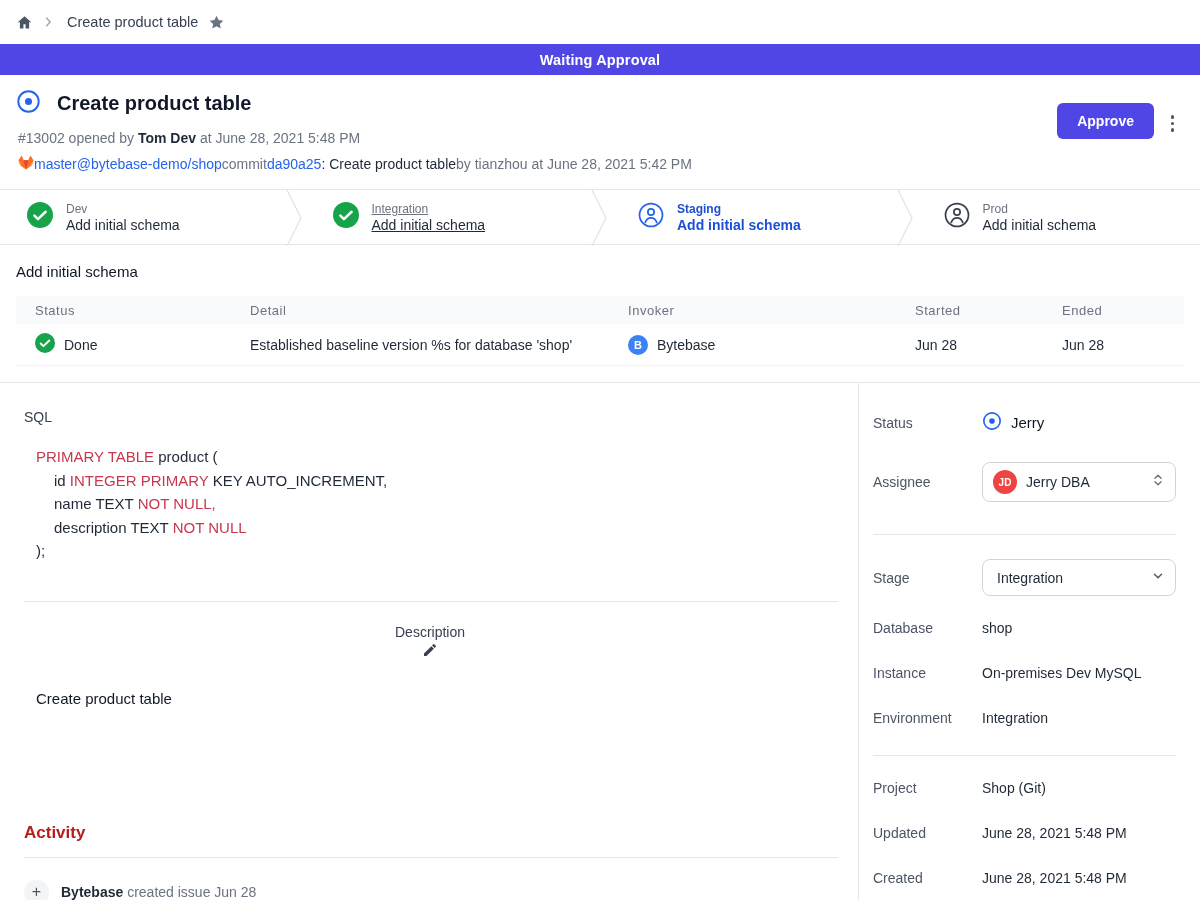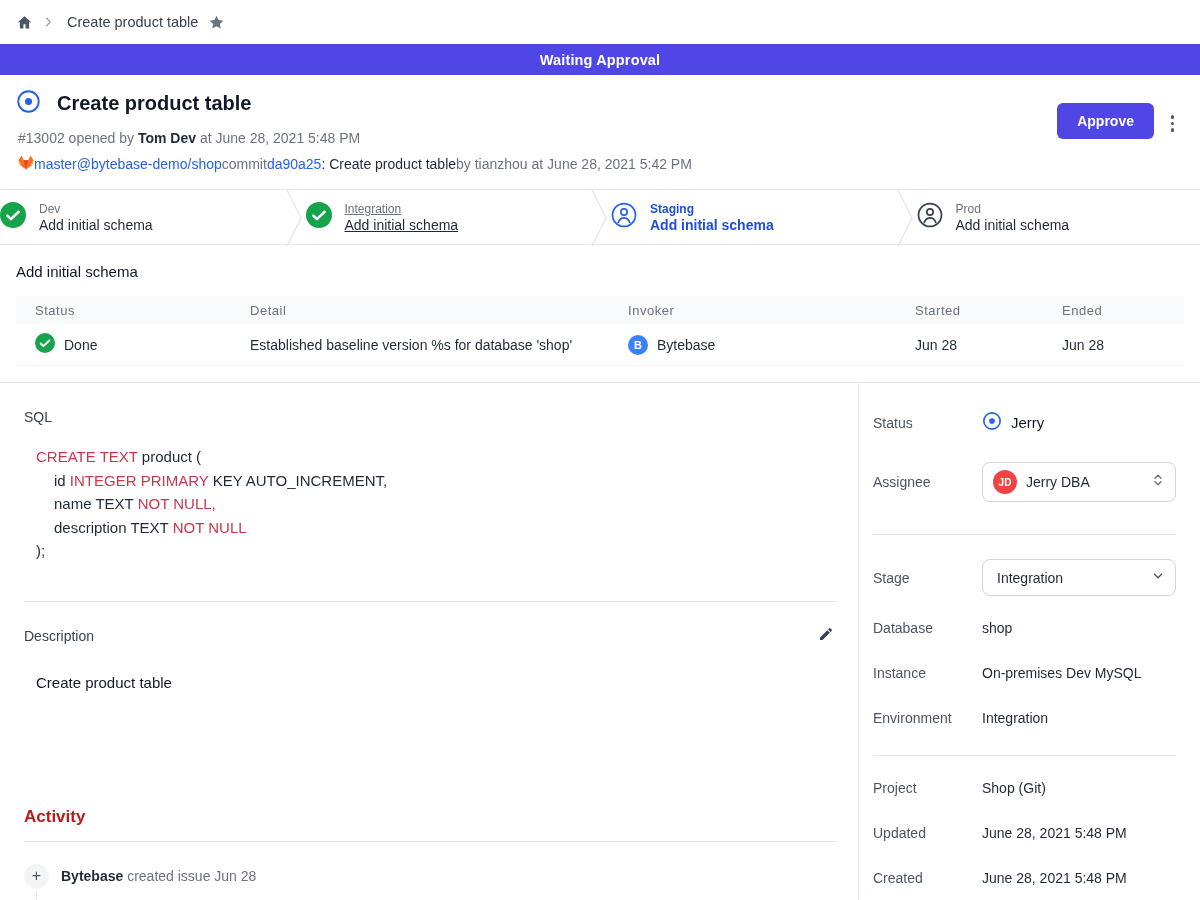--- a/index.html
+++ b/index.html
@@ -26,21 +26,21 @@
   .link { color:#2563eb; text-decoration:none; cursor:pointer; }
   .commit-msg { color:#1f2937; font-weight:500; }
   .approve-btn { position:absolute; right:46px; top:28px; background:#4f46e5; color:#fff; border:none;
     font-size:14px; font-weight:600; padding:10px 20px; border-radius:6px; cursor:pointer;
     font-family:inherit; }
   .kebab { position:absolute; right:22px; top:36px; display:flex; flex-direction:column; gap:3px; cursor:pointer; padding:4px; }
   .kebab i { width:3.5px; height:3.5px; border-radius:50%; background:#4b5563; }
 
   
   .pipeline { display:flex; align-items:stretch; border-top:1px solid #e5e7eb; border-bottom:1px solid #e5e7eb; height:56px; }
-  .stage { flex:1; display:flex; align-items:center; gap:13px; cursor:pointer; background:#fff; }
+  .stage { flex:1; display:flex; align-items:center; gap:13px; padding-left:27px; cursor:pointer; background:#fff; }
   .stage-txt { display:flex; flex-direction:column; gap:1px; }
   .stage-env { font-size:12px; color:#6b7280; }
   .stage-task { font-size:14px; color:#1f2937; }
   .stage.underlined .stage-env, .stage.underlined .stage-task { text-decoration:underline; }
   .stage.active .stage-env, .stage.active .stage-task { color:#1d4ed8; font-weight:700; }
   .chev-sep { align-self:stretch; flex:0 0 22px; }
 
   
   .task-section { padding:16px; }
   .task-heading { font-size:15px; color:#111827; font-weight:400; margin:2px 0 16px; }
@@ -57,21 +57,21 @@
   .full-divider { border-top:1px solid #e5e7eb; }
 
   
   .content { display:flex; height:531px; }
   .left-col { flex:1; padding:26px 14px 0 24px; position:relative; }
   .sql-label { font-size:14px; color:#374151; }
   .sql-code { margin:20px 0 0 12px; font-size:15px; line-height:23.5px; color:#1f2937; }
   .sql-code .ind { padding-left:18px; }
   .kw { color:#c8374e; }
   .left-hr { border:none; border-top:1px solid #e5e7eb; margin:38px 6px 0 0; }
-  .desc-head { display:flex; align-items:center; justify-content:space-between; margin-top:22px; padding-right:8px; }
+  .desc-head { display:flex; align-items:center; justify-content:space-between; margin-top:22px; padding-right:8px;flex-direction:column; }
   .desc-label { font-size:14px; color:#374151; }
   .edit-btn { cursor:pointer; padding:2px; }
   .desc-text { margin:26px 0 0 12px; font-size:15px; color:#111827; }
   .activity-heading { margin-top:116px; font-size:17px; font-weight:700; color:#b91c1c; }
   .activity-hr { border:none; border-top:1px solid #e5e7eb; margin:14px 6px 0 0; }
   .activity-item { margin-top:22px; display:flex; align-items:center; gap:12px; position:relative; }
   .plus-circle { width:25px; height:25px; border-radius:50%; background:#f3f4f6; color:#4b5563;
     display:flex; align-items:center; justify-content:center; font-size:16px; line-height:1; }
   .activity-text { font-size:14px; color:#6b7280; }
   .activity-text .strong { color:#1f2937; font-weight:700; }
@@ -245,21 +245,21 @@
     </div>
   </div>
 </div>
 
 <div class="full-divider"></div>
 
 <div class="content">
   <div class="left-col">
     <div class="sql-label">SQL</div>
     <div class="sql-code">
-      <div><span class="kw">CREATE TEXT</span><span> product (</span></div>
+      <div><span class="kw">PRIMARY TABLE</span><span> product (</span></div>
       <div class="ind"><span>id </span><span class="kw">INTEGER PRIMARY</span><span> KEY AUTO_INCREMENT,</span></div>
       <div class="ind"><span>name TEXT </span><span class="kw">NOT NULL,</span></div>
       <div class="ind"><span>description TEXT </span><span class="kw">NOT NULL</span></div>
       <div><span>);</span></div>
     </div>
 
     <hr class="left-hr">
 
     <div class="desc-head">
       <span class="desc-label">Description</span>

